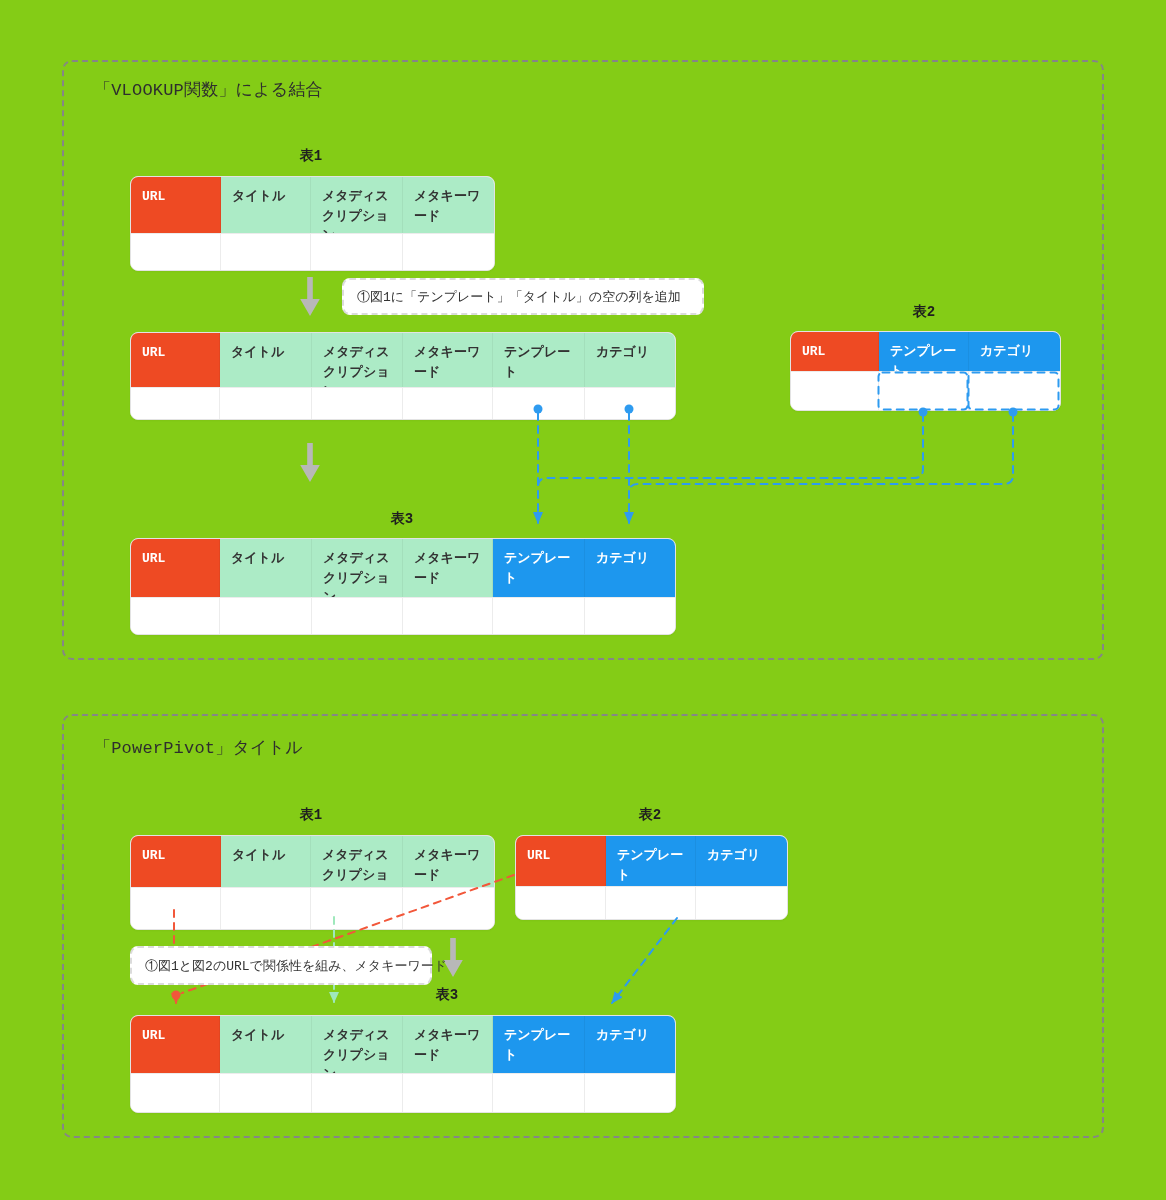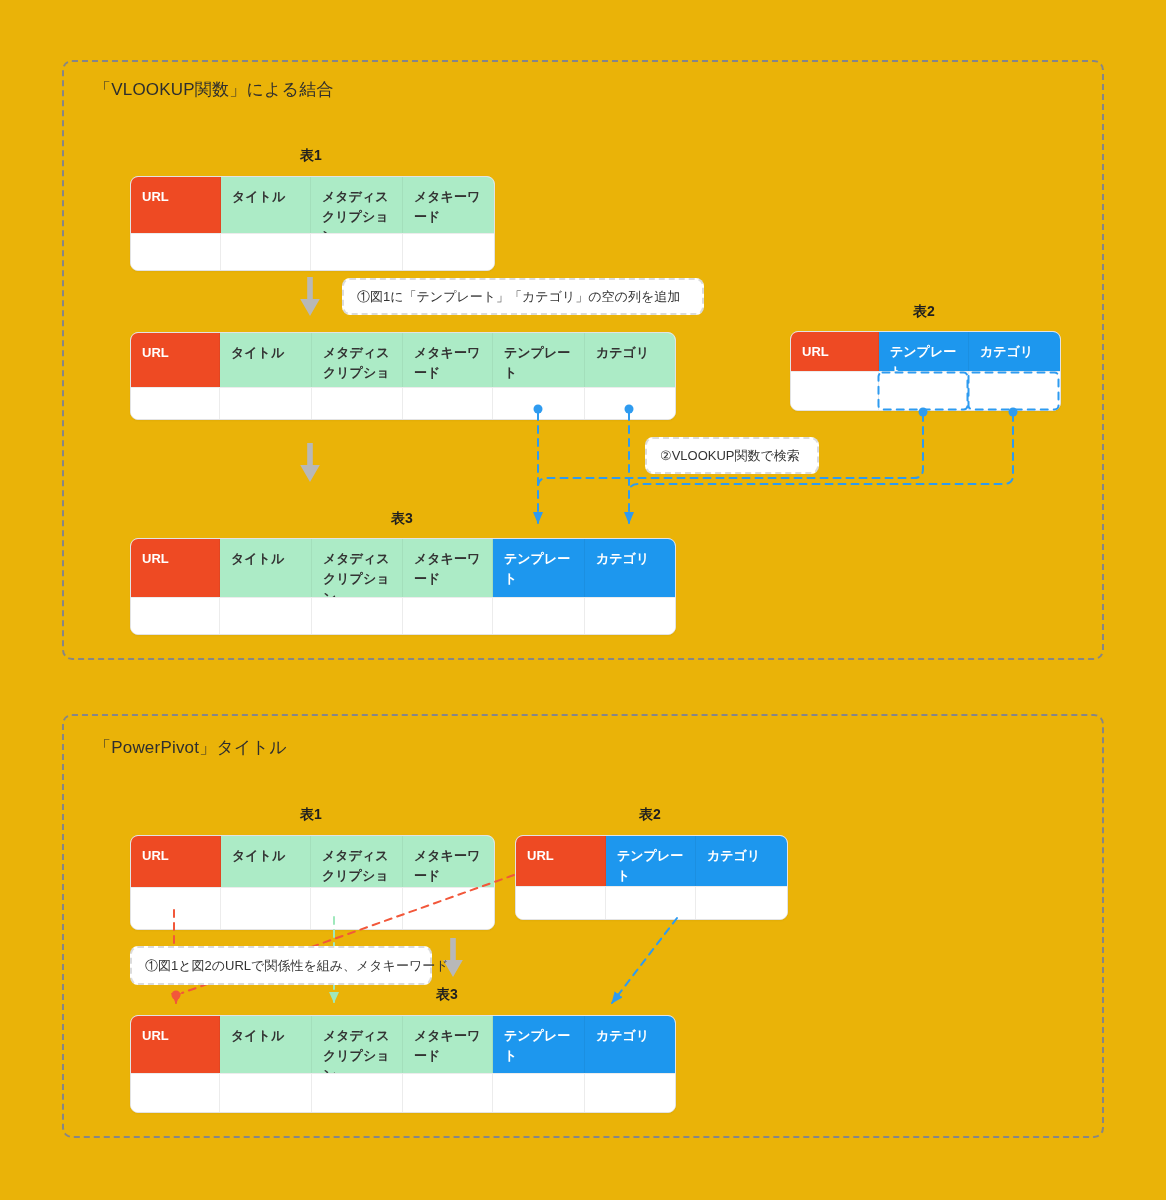--- a/index.html
+++ b/index.html
@@ -1,17 +1,17 @@
 <!DOCTYPE html>
 <html style="--header_red: #EE4A23; --header_green: #ACEBC6; --header_blue: #1D97EE; --blue_line: #2E9BF0; --red_line: #F2573A; --green_line: #9FE8BC; --gray_arrow: #B8B8B8;"><head>
 <meta charset="utf-8">
 <style>
   html,body{margin:0;padding:0;background:#fff;}
-  .canvas{position:relative;width:1166px;height:1200px;background:#eab308;
-          font-family:Liberation Sans, sans-serif;overflow:hidden;}
+  .canvas{position:relative;width:1166px;height:1200px;background:#84cc16;
+          font-family:Liberation Mono, monospace;overflow:hidden;}
   .panel{position:absolute;border:2px dashed #868686;border-radius:10px;background:transparent;}
   .ptitle{position:absolute;font-size:17px;color:#2e2e2e;letter-spacing:.2px;}
   .tlabel{position:absolute;font-size:14px;font-weight:bold;color:#1f1f1f;transform:translateX(-50%);white-space:nowrap;}
   .tbl{position:absolute;background:#fff;border:1px solid #e3e3e3;border-radius:8px;overflow:hidden;
        box-shadow:0 1px 2px rgba(0,0,0,.04);}
   .thead{display:flex;}
   .th{box-sizing:border-box;padding:10px 4px 0 11px;font-size:13px;font-weight:bold;line-height:1.5;
       border-right:1px solid rgba(0,0,0,.05);overflow:hidden;}
   .th:last-child{border-right:none;}
   .th-red{background:var(--header_red);color:#fff;}
@@ -192,17 +192,16 @@
     <g fill="none" stroke-width="2" stroke-dasharray="7 6" stroke-linecap="round">
       <path style="stroke:var(--red_line)" d="M174 910 V944"></path>
       <path style="stroke:var(--red_line)" d="M514 875 L182 993"></path>
       <path style="stroke:var(--red_line)" d="M176 999 L176 1003" marker-end="url(#arr-red)"></path>
       <path style="stroke:var(--green_line)" d="M334 917 V1002" marker-end="url(#arr-green)"></path>
       <path style="stroke:var(--blue_line)" d="M677 918 L612 1003" marker-end="url(#arr-blue)"></path>
     </g>
     <circle cx="176" cy="995" r="4.5" style="fill:var(--red_line)"></circle>
   </svg>
 
-  <div class="ann" style="left:342px;top:278px;width:362px;height:37px;">①図1に「テンプレート」「カテゴリ」の空の列を追加</div>
-  <div class="ann" style="left:645px;top:437px;width:174px;height:37px;">②VLOOKUP関数で検索</div>
+  <div class="ann" style="left:342px;top:278px;width:362px;height:37px;">①図1に「テンプレート」「タイトル」の空の列を追加</div>
   <div class="ann" style="left:130px;top:946px;width:302px;height:39px;">①図1と図2のURLで関係性を組み、メタキーワード</div>
 
 </div>
 
 </body></html>

